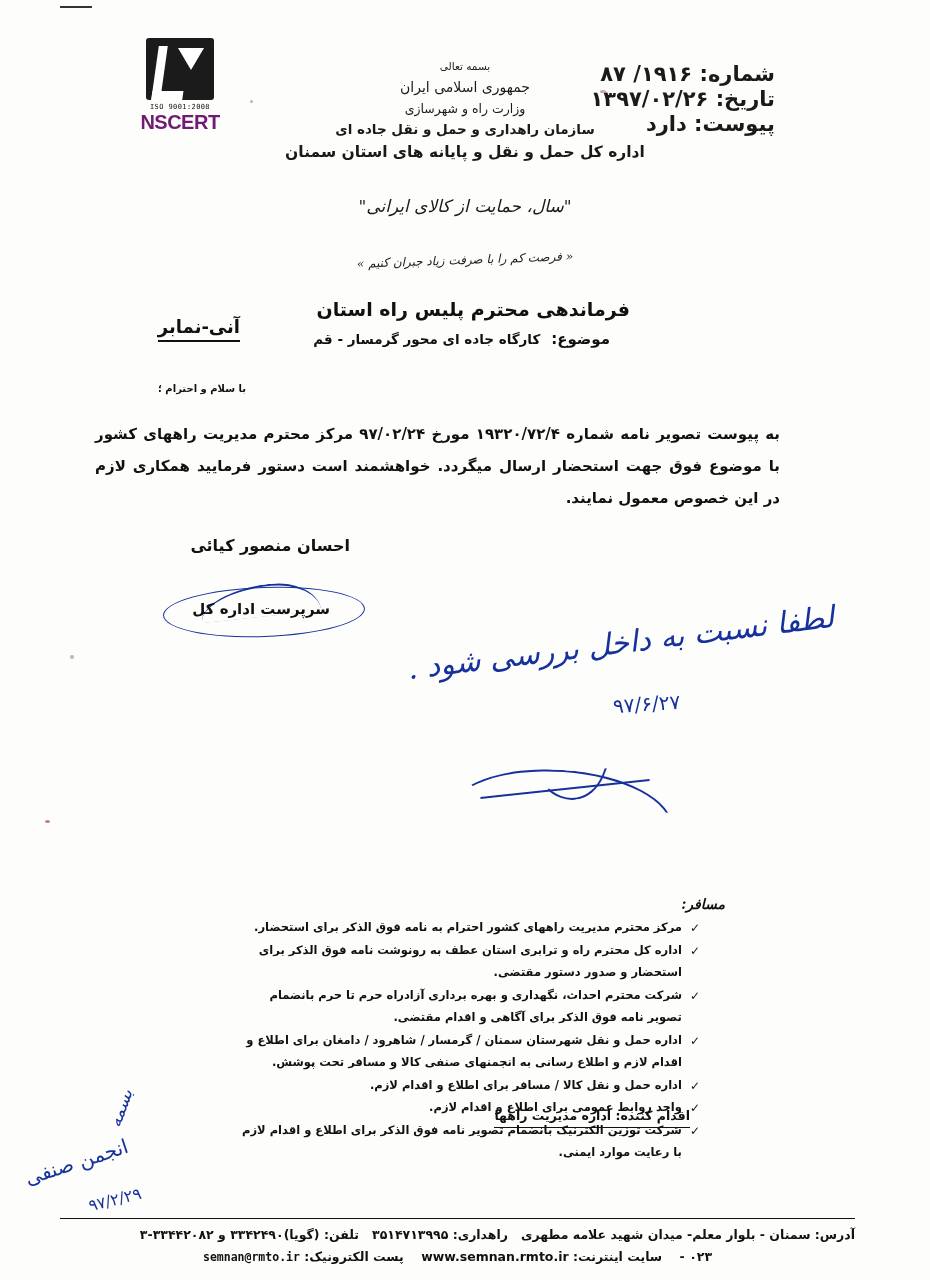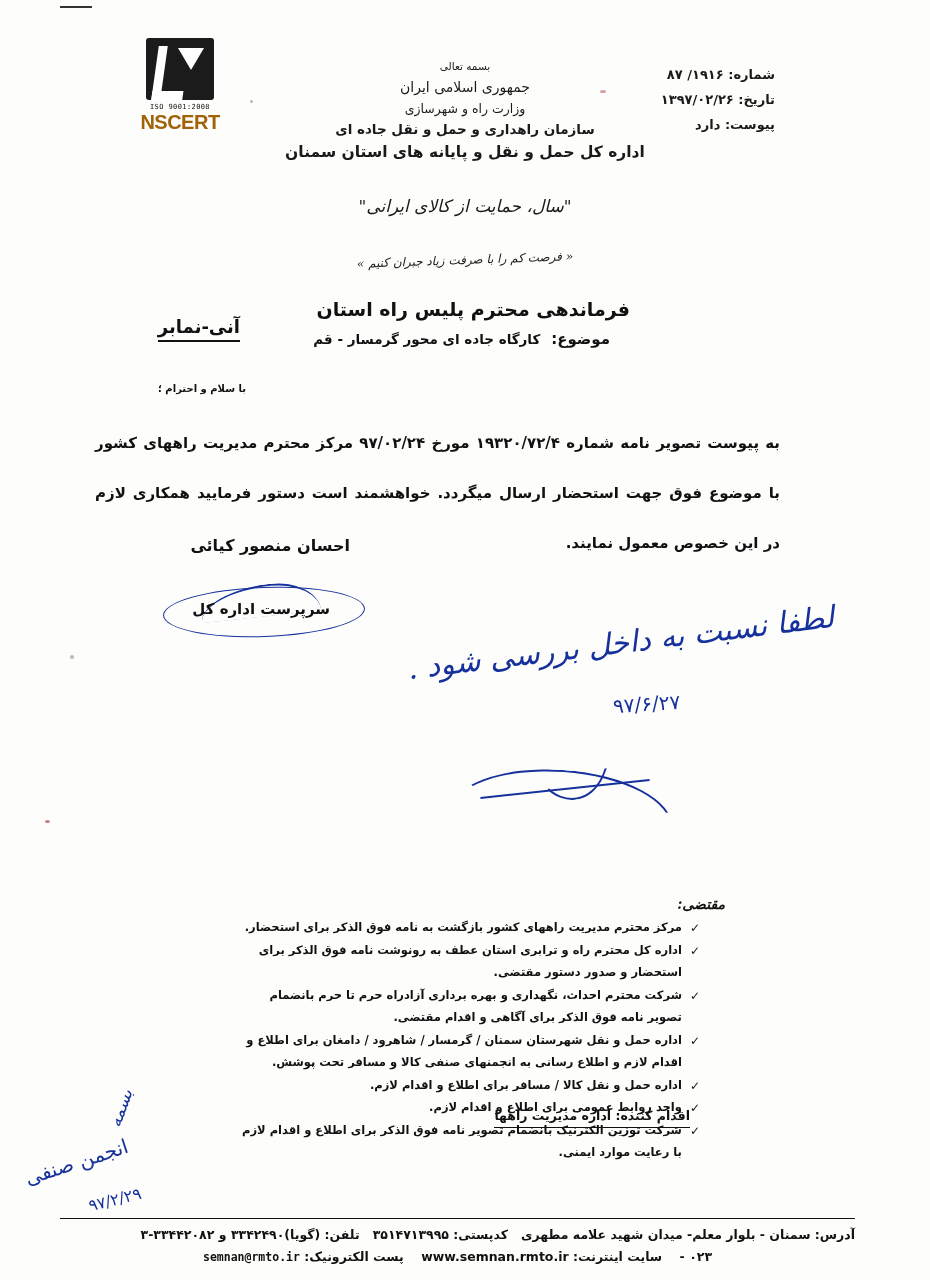--- a/index.html
+++ b/index.html
@@ -19,21 +19,21 @@
     position: absolute;
     inset: 0;
     background: #fdfdfb;
   }
   
   .hdr-left {
     position: absolute;
     top: 62px;
     right: 155px;
     text-align: right;
-    font-size: 13px;
+    font-size: 21px;
     line-height: 25px;
     font-weight: bold;
     letter-spacing: 0.2px;
     color: #1a1a1a;
   }
   .hdr-center {
     position: absolute;
     top: 56px;
     left: 0;
     right: 0;
@@ -88,21 +88,21 @@
     letter-spacing: 0.4px;
     margin-top: 3px;
     color: #111;
     font-family: "DejaVu Sans Mono", monospace;
   }
   .logo .brand {
     text-align: center;
     font-size: 20px;
     font-weight: bold;
     letter-spacing: -0.5px;
-    color: #a16207;
+    color: #701a75;
     font-family: "Liberation Sans", sans-serif;
   }
 
   
   .slogan {
     position: absolute;
     top: 196px;
     left: 0; right: 0;
     text-align: center;
     font-size: 17px;
@@ -156,21 +156,21 @@
     right: 684px;
     font-size: 10px;
     font-weight: bold;
   }
   .body-text {
     position: absolute;
     top: 418px;
     right: 150px;
     left: 95px;
     font-size: 15px;
-    line-height: 50px;
+    line-height: 32px;
     font-weight: bold;
     text-align: justify;
   }
 
   
   .signer {
     position: absolute;
     top: 536px;
     right: 580px;
     font-size: 16px;
@@ -424,25 +424,25 @@
   <div class="signer-title">سرپرست اداره کل</div>
 
   <div class="hand-note-2">لطفا نسبت به داخل بررسی شود .</div>
   <div class="hand-date">۹۷/۶/۲۷</div>
   <div class="hand-sig-2">
     <div class="a"></div>
     <div class="b"></div>
     <div class="c"></div>
   </div>
 
-  <div class="dist-title">مقتضی:</div>
+  <div class="dist-title">مسافر:</div>
   <div class="dist-list">
     <div class="row">
       <span class="bullet">✓</span>
-      <span>مرکز محترم مدیریت راههای کشور بازگشت به نامه فوق الذکر برای استحضار.</span>
+      <span>مرکز محترم مدیریت راههای کشور احترام به نامه فوق الذکر برای استحضار.</span>
     </div>
     <div class="row">
       <span class="bullet">✓</span>
       <span>اداره کل محترم راه و ترابری استان عطف به رونوشت نامه فوق الذکر برای استحضار و صدور دستور مقتضی.</span>
     </div>
     <div class="row">
       <span class="bullet">✓</span>
       <span>شرکت محترم احداث، نگهداری و بهره برداری آزادراه حرم تا حرم بانضمام تصویر نامه فوق الذکر برای آگاهی و اقدام مقتضی.</span>
     </div>
     <div class="row">
@@ -469,21 +469,21 @@
     <div class="t2">انجمن صنفی</div>
     <div class="t3">۹۷/۲/۲۹</div>
   </div>
 
   <div class="footer-rule"></div>
   <div class="footer">
     <div class="line1">
       <span>آدرس:</span>
       <span>سمنان - بلوار معلم- میدان شهید علامه مطهری</span>
       &nbsp;
-      <span>کدپستی:</span>
+      <span>راهداری:</span>
       <span>۳۵۱۴۷۱۳۹۹۵</span>
       &nbsp;
       <span>تلفن:</span>
       <span>(گویا)۳۳۴۲۴۹۰ و ۳۳۴۴۲۰۸۲-۳</span>
     </div>
     <div class="line2">
       <span>۰۲۳ -</span>
       &nbsp;&nbsp;
       <span>سایت اینترنت:</span>
       <span>www.semnan.rmto.ir</span>

